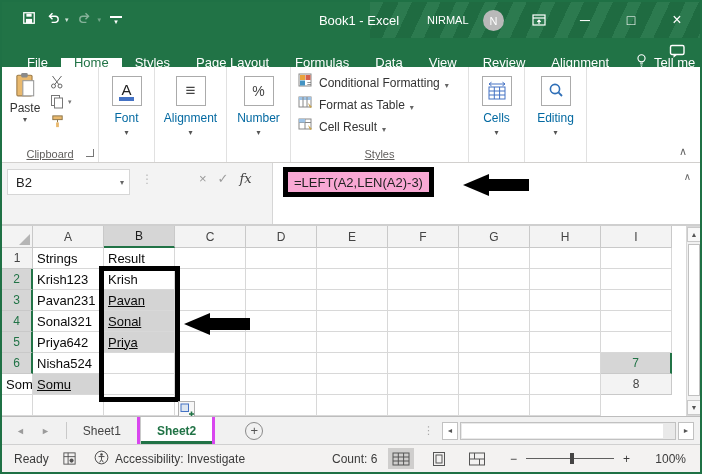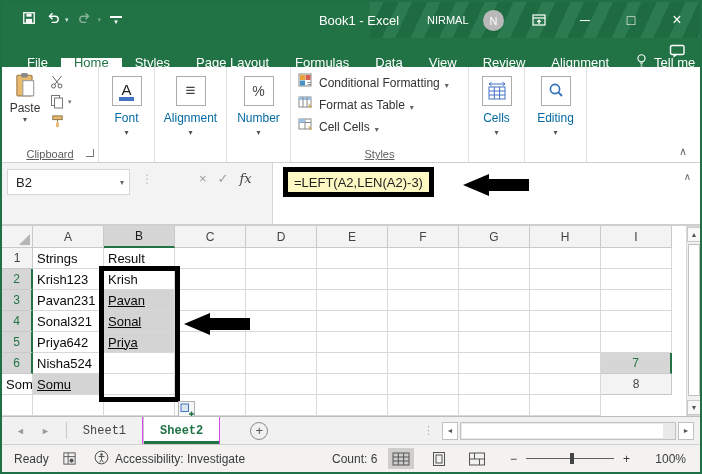--- a/index.html
+++ b/index.html
@@ -49,21 +49,21 @@
   
   .fbar { position:absolute; left:0; top:161px; right:0; height:63px; background:#f3f3f3; border-bottom:2px solid #cfcfcf; }
   .namebox { position:absolute; left:5px; top:6px; width:123px; height:26px; background:#fff; border:1px solid #d6d6d6; font-size:13px; color:#222; display:flex; align-items:center; padding-left:8px; }
   .namebox .ddm { position:absolute; right:5px; font-size:8px; color:#666; }
   .fdots { position:absolute; left:139px; top:9px; color:#b9b9b9; font-size:12px; }
   .fxbtns { position:absolute; left:197px; top:8px; display:flex; gap:11px; align-items:center; }
   .fxbtns .gray { color:#9b9b9b; font-size:13px; }
   .fxlbl { font-family:"DejaVu Serif", serif; font-style:italic; font-size:13px; color:#444; }
   .farea { position:absolute; left:270px; top:0; right:0; bottom:0; background:#fff; border-left:1px solid #d6d6d6; }
   .fexpand { position:absolute; right:9px; top:8px; color:#666; font-size:10px; }
-  .fbox { position:absolute; left:10px; top:4px; height:30px; border:5px solid #000; display:flex; align-items:center; padding:0 6px; font-size:13px; color:#222; background:#fef9c3; white-space:nowrap; }
+  .fbox { position:absolute; left:10px; top:4px; height:30px; border:5px solid #000; display:flex; align-items:center; padding:0 6px; font-size:13px; color:#222; background:#f9a8d4; white-space:nowrap; }
   .annot-arrow { display:flex; align-items:center; }
   .annot-arrow .tip { width:0; height:0; border-top:11px solid transparent; border-bottom:11px solid transparent; border-right:26px solid #000; }
   .annot-arrow .shaft { width:40px; height:12px; background:#000; }
   .farrow { position:absolute; left:190px; top:11px; }
 
   
   .grid { position:absolute; left:0; top:224px; display:grid; grid-template-columns:31px repeat(9,71px); grid-template-rows:22px repeat(8,21px); font-size:12px; }
   .gcorner { background:#f3f3f3; border-right:1px solid #c9c9c9; border-bottom:1px solid #c9c9c9; position:relative; }
   .gcorner::after { content:""; position:absolute; right:2px; bottom:2px; border-style:solid; border-width:0 0 11px 11px; border-color:transparent transparent #b5b5b5 transparent; }
   .gcolh, .growh { background:#f3f3f3; border-right:1px solid #c9c9c9; border-bottom:1px solid #c9c9c9; color:#444; display:flex; align-items:center; justify-content:center; }
@@ -76,21 +76,21 @@
   .autofill { position:absolute; left:176px; top:399px; width:17px; height:17px; }
   .vscroll { position:absolute; left:684px; top:224px; width:16px; height:190px; background:#f1f1f1; border:1px solid #d8d8d8; }
   .vs-btn { position:absolute; left:0; width:14px; height:15px; display:flex; align-items:center; justify-content:center; font-size:7px; color:#555; background:#f8f8f8; border:1px solid #c9c9c9; }
   .vs-thumb { position:absolute; left:1px; top:17px; width:12px; height:152px; background:#fff; border:1px solid #c1c1c1; }
 
   
   .sheetbar { position:absolute; left:0; top:414px; right:0; height:28px; background:#f1f1f1; border-top:1px solid #bdbdbd; display:flex; align-items:stretch; font-size:12px; color:#444; }
   .snav { display:flex; align-items:center; gap:16px; padding:0 16px 0 14px; color:#9b9b9b; font-size:9px; }
   .ssep { width:1px; background:#c9c9c9; margin:5px 0; }
   .stabs { display:flex; align-items:stretch; }
-  .stab { display:flex; align-items:center; padding:0 16px; border-right:1px solid #d946ef;font-family:Liberation Mono, monospace; }
+  .stab { display:flex; align-items:center; padding:0 16px; border-right:3px solid #d946ef; }
   .stab.active { background:#fff; color:#217346; font-weight:bold; box-shadow: inset 0 -3px 0 #217346; border-left:1px solid #c9c9c9; }
   .newsheet { width:18px; height:18px; border:1px solid #8a8a8a; border-radius:50%; display:flex; align-items:center; justify-content:center; font-size:13px; color:#555; margin:auto 0; margin-left:30px; }
   .sheet-right { margin-left:auto; display:flex; align-items:center; gap:8px; padding-right:6px; }
   .sdots { color:#a8a8a8; font-size:11px; }
   .hscroll { display:flex; align-items:center; width:252px; height:18px; }
   .hs-btn { width:16px; height:18px; border:1px solid #c1c1c1; background:#fff; display:flex; align-items:center; justify-content:center; font-size:7px; color:#555; }
   .hs-track { flex:1; height:18px; background:#e9e9e9; border:1px solid #c1c1c1; margin:0 2px; position:relative; }
   .hs-thumb { position:absolute; left:1px; top:1px; bottom:1px; width:94%; background:#fff; }
 
   
@@ -272,21 +272,21 @@
             <span class="ddm">▾</span>
           </div>
           <div class="styles-row">
             <span><svg width="16" height="14" viewBox="0 0 16 14">
                 <rect x="1" y="2" width="12" height="10" fill="#fff" stroke="#888"></rect>
                 <line x1="1" y1="5.5" x2="13" y2="5.5" stroke="#888"></line>
                 <line x1="7" y1="2" x2="7" y2="12" stroke="#888"></line>
                 <rect x="1" y="2" width="6" height="3.5" fill="#9dc3e6"></rect>
                 <path d="M10 8 l4 4 l-2 1 z" fill="#c8a24b"></path>
               </svg></span>
-            <span>Cell Cells</span>
+            <span>Cell Result</span>
             <span class="ddm">▾</span>
           </div>
         </div>
       <div class="grouplabel">Styles</div>
     </div>
 
     <div class="rgroup" style="width:56px">
       <div class="cbox">
           <svg width="22" height="20" viewBox="0 0 22 20">
             <path d="M3 3 h16 M3 3 l2.5 -1.8 M3 3 l2.5 1.8 M19 3 l-2.5 -1.8 M19 3 l-2.5 1.8" stroke="#4472c4" fill="none"></path>

